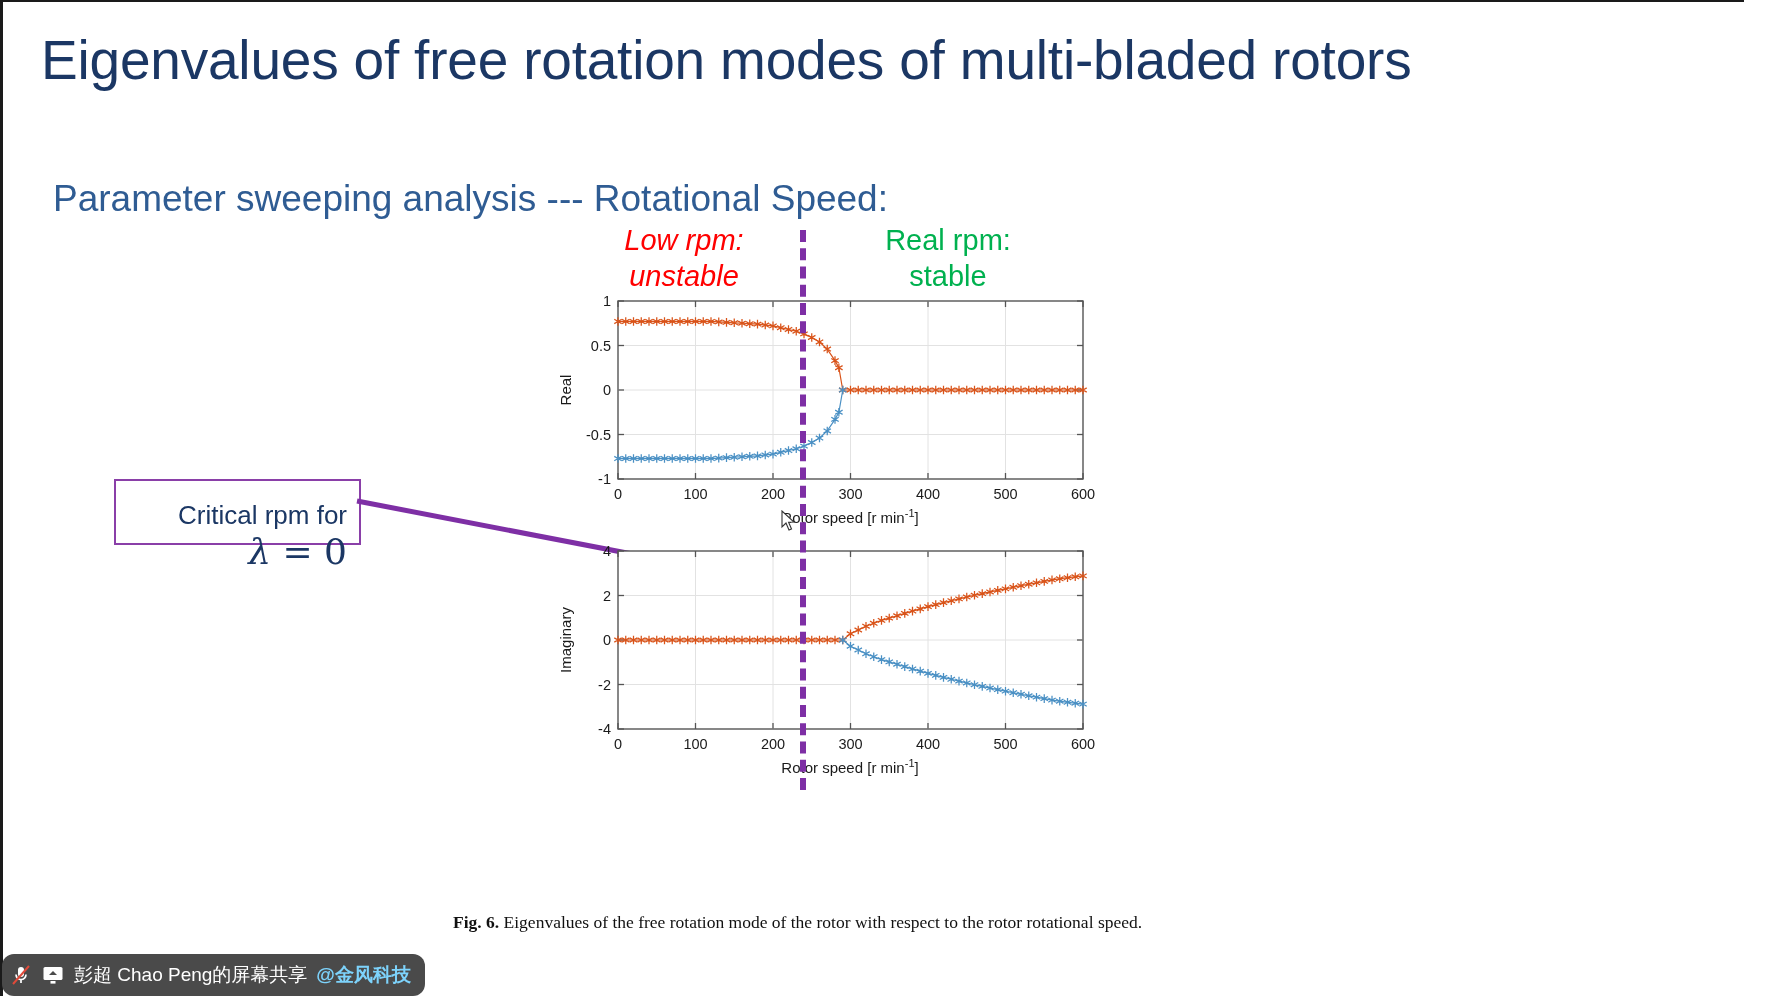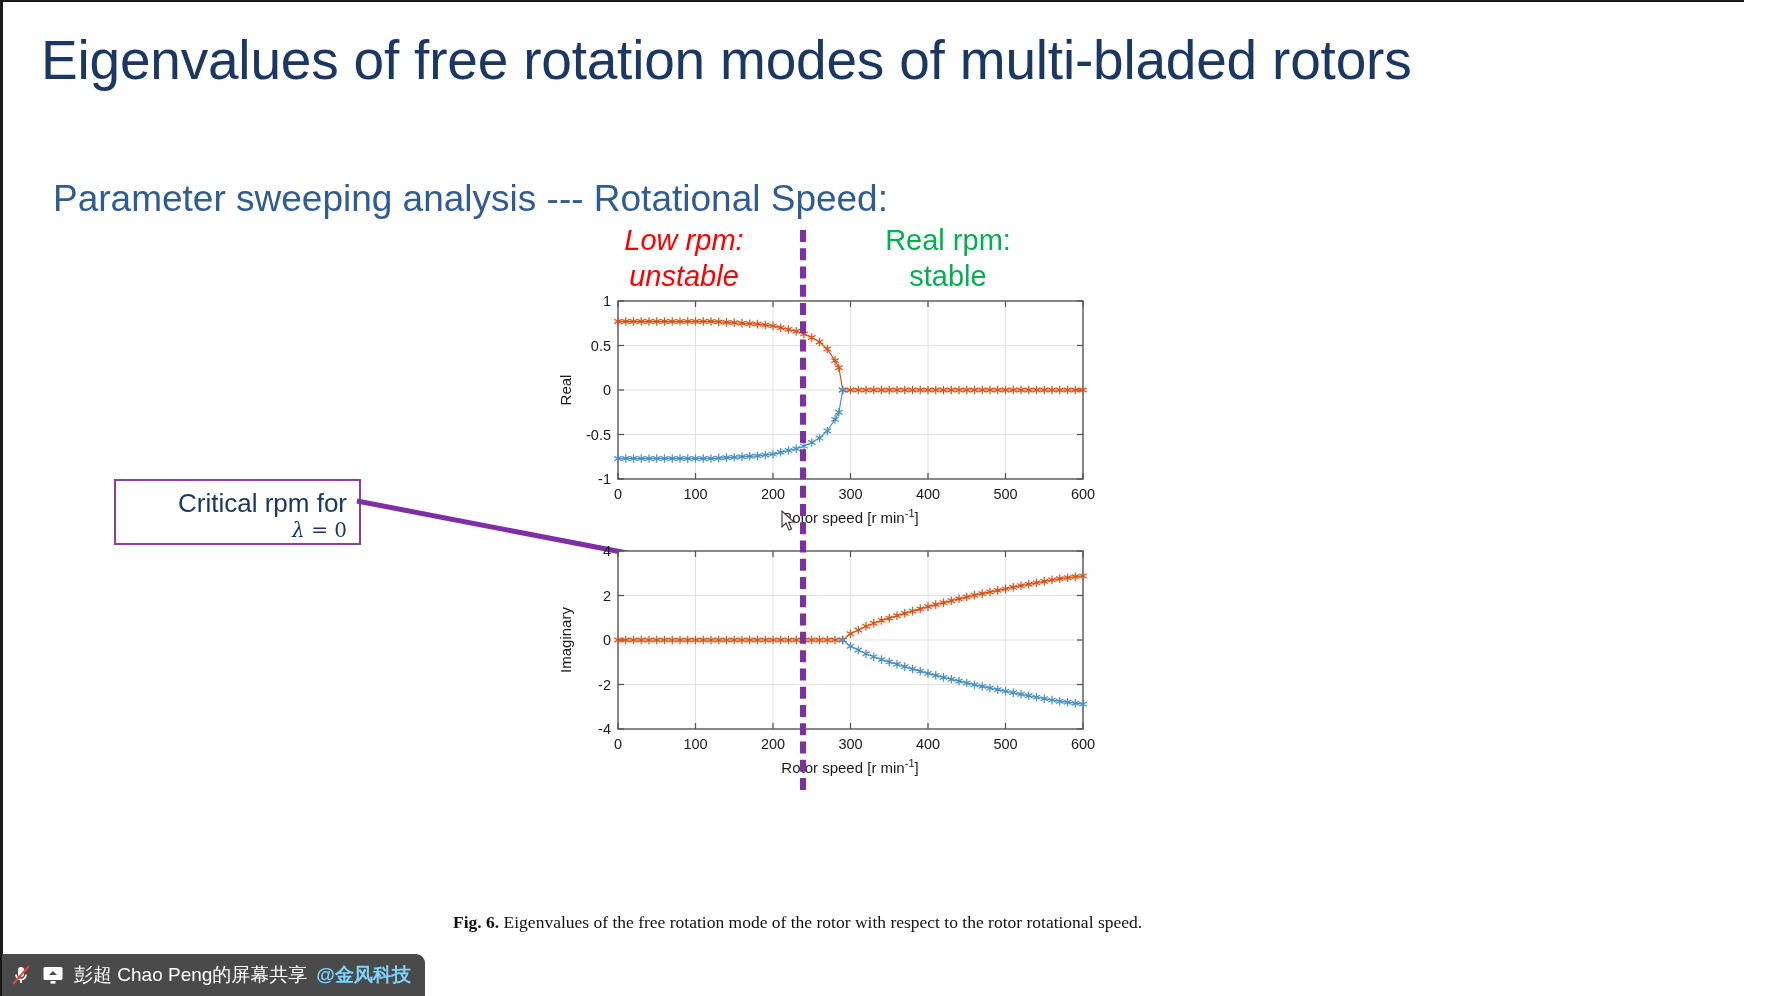--- a/index.html
+++ b/index.html
@@ -75,30 +75,30 @@
     position: absolute;
     left: 111px;
     top: 477px;
     width: 247px;
     height: 66px;
     border: 2.5px solid #8a3fa8;
     background: #ffffff;
     box-sizing: border-box;
     color: #1b3764;
     font-size: 26px;
-    padding: 8px 12px 0 0;
+    padding: 20px 12px 0 0;
     text-align: right;
     line-height: 1.15;
   }
   #critical-box .line1 { display:block; }
   #critical-box .line2 {
     display:block;
     font-family: "DejaVu Serif", serif;
     font-style: italic;
-    font-size: 20px;
+    font-size: 36px;
   }
   #critical-box .line2 .eq { font-style: normal; }
 
   
   #arrow-svg {
     position: absolute;
     left: 350px;
     top: 495px;
     width: 470px;
     height: 120px;
@@ -164,20 +164,21 @@
     bottom: 0px;
     height: 42px;
     padding: 0 14px 0 8px;
     display: flex;
     align-items: center;
     gap: 9px;
     background: #4a4a4a;
     border-top-right-radius: 9px;
     color: #ffffff;
     font-size: 19px;
+    border-radius: 12px;
   }
   #taskbar .tb-text { white-space: nowrap; }
   #taskbar .tb-org { color: #7dd3fc; white-space: nowrap; font-weight: bold; }
   .tb-icon { display:flex; align-items:center; }
 </style>
 </head>
 <body>
 
 <div id="slide">
 

